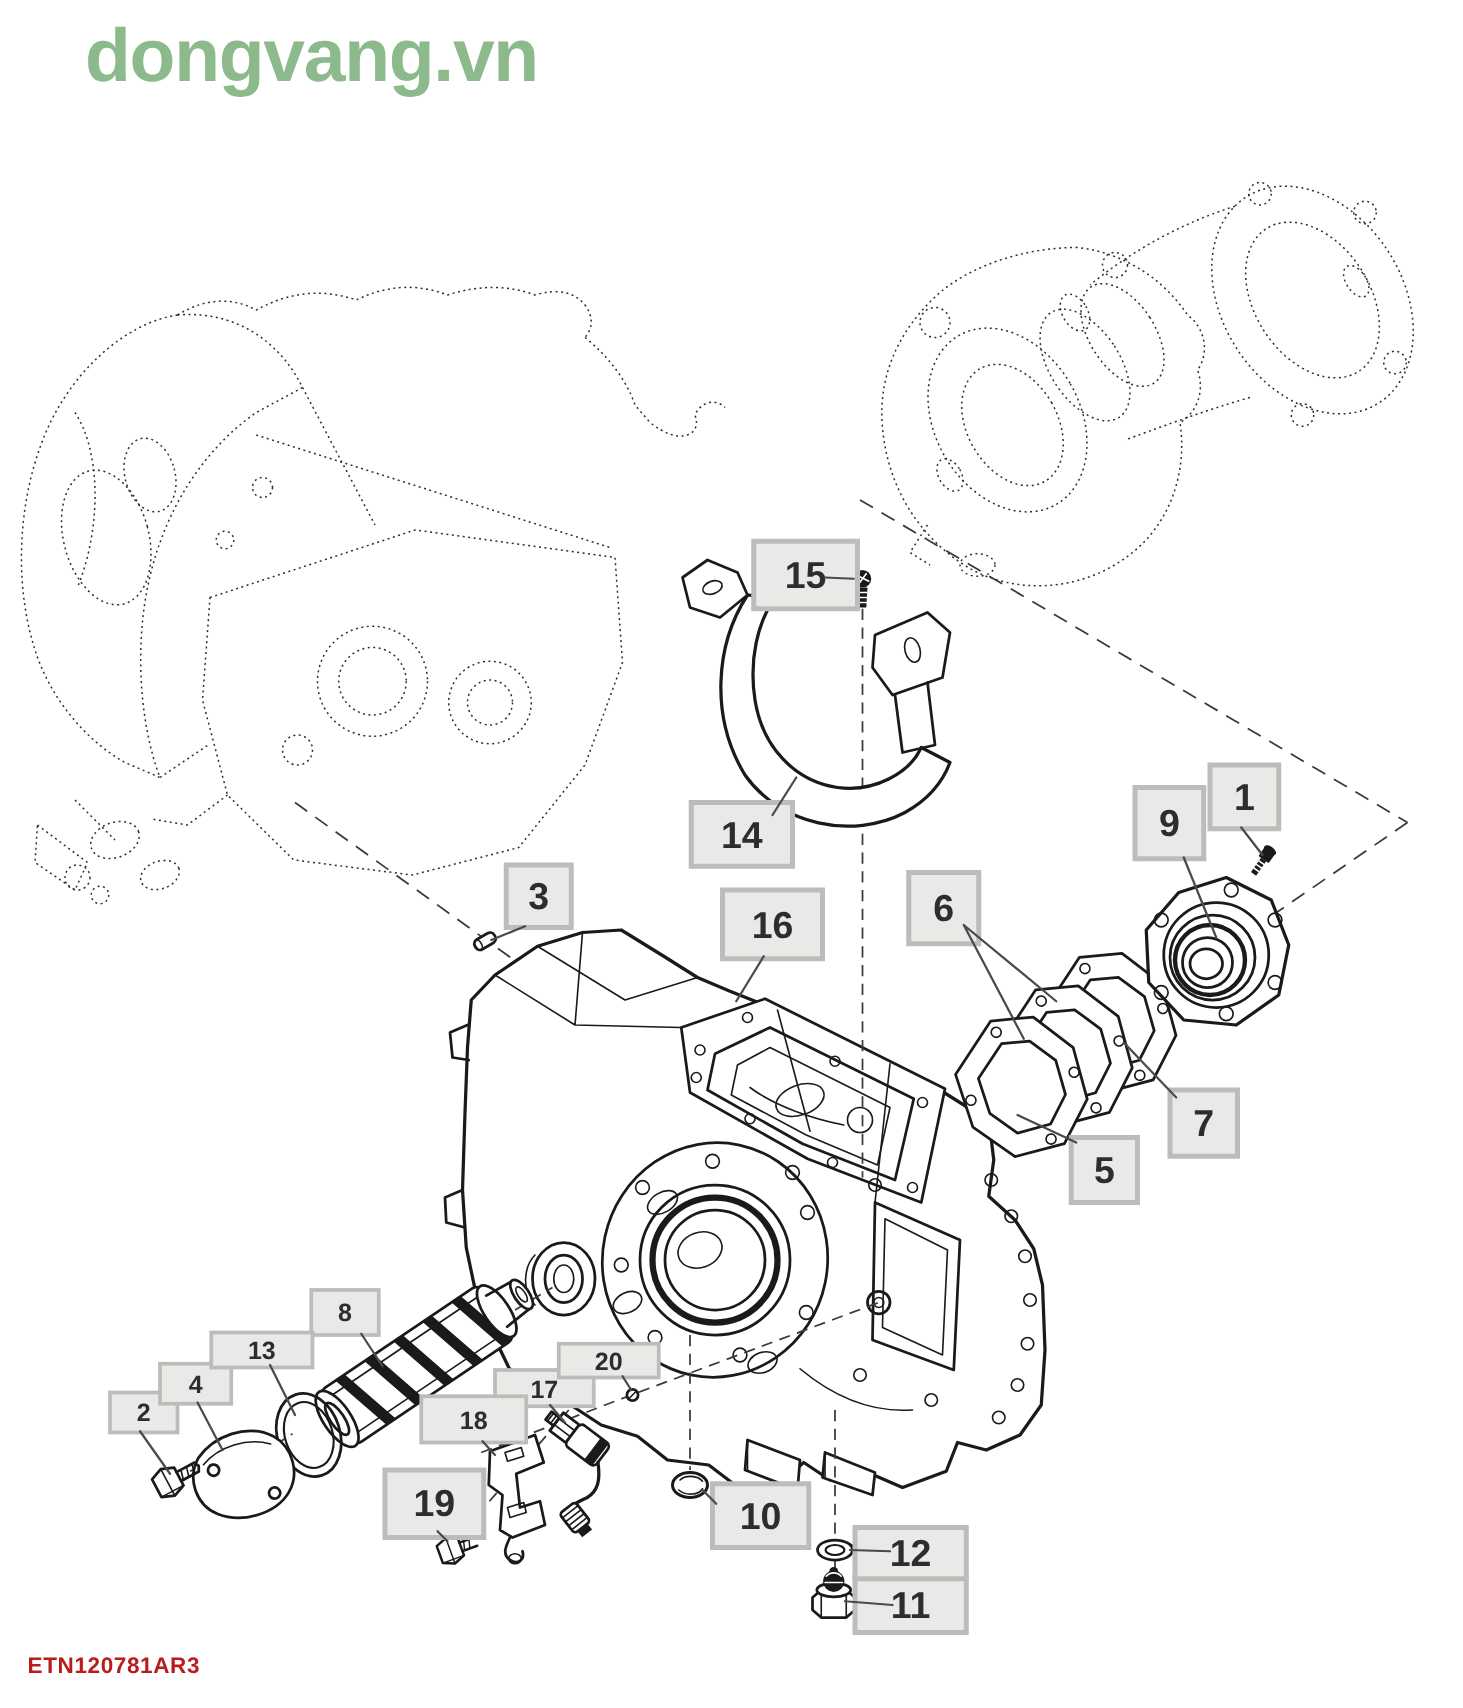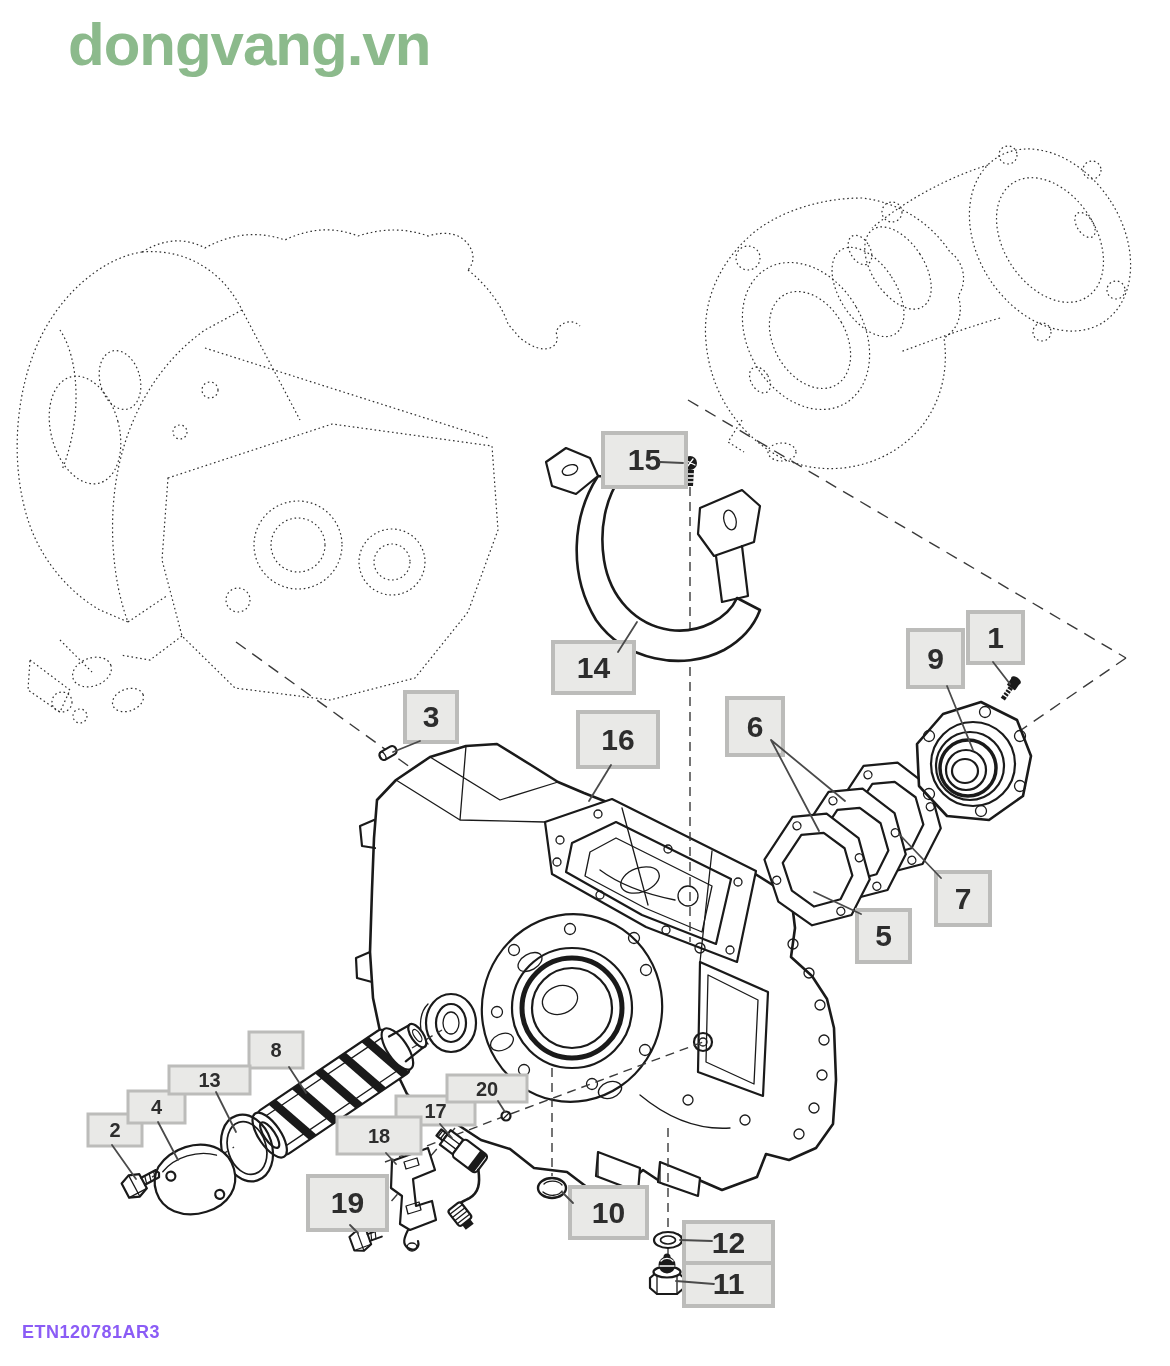--- a/index.html
+++ b/index.html
@@ -3,21 +3,21 @@
 <meta charset="utf-8">
 <style>
   html,body { margin:0; padding:0; background:#ffffff; }
   .stage { position:relative; width:1170px; height:1366px; background:#ffffff; overflow:hidden;
            font-family:"Liberation Sans", sans-serif; }
   .stage svg { position:absolute; left:0; top:0; }
 
   .watermark { position:absolute; left:24px; top:10px; font-size:60px; font-weight:bold;
                letter-spacing:-1px; color:#8cba8c; user-select:none;margin-left:44px; }
   .drawing-code { position:absolute; left:22px; top:1322px; font-size:18px; font-weight:bold;
-                  color:#8b5cf6; letter-spacing:0.5px; }
+                  color:#b91c1c; letter-spacing:0.5px; }
 
   
   .ph  { fill:none; stroke:#2f2f2f; stroke-width:1.2; stroke-dasharray:1.6 2.8; }
   .cl  { fill:none; stroke:#3a3a3a; stroke-width:1.4; stroke-dasharray:12 8; }
   .cl2 { fill:none; stroke:#3a3a3a; stroke-width:1.4; stroke-dasharray:9 6; }
   .s   { fill:none; stroke:#1a1a1a; stroke-width:2.2; stroke-linejoin:round; stroke-linecap:round; }
   .sf  { fill:#ffffff; stroke:#1a1a1a; stroke-width:2.2; stroke-linejoin:round; }
   .sf3 { fill:#ffffff; stroke:#1a1a1a; stroke-width:2.6; stroke-linejoin:round; }
   .t   { stroke-width:1.3 !important; }
   .m   { stroke-width:1.7 !important; }

